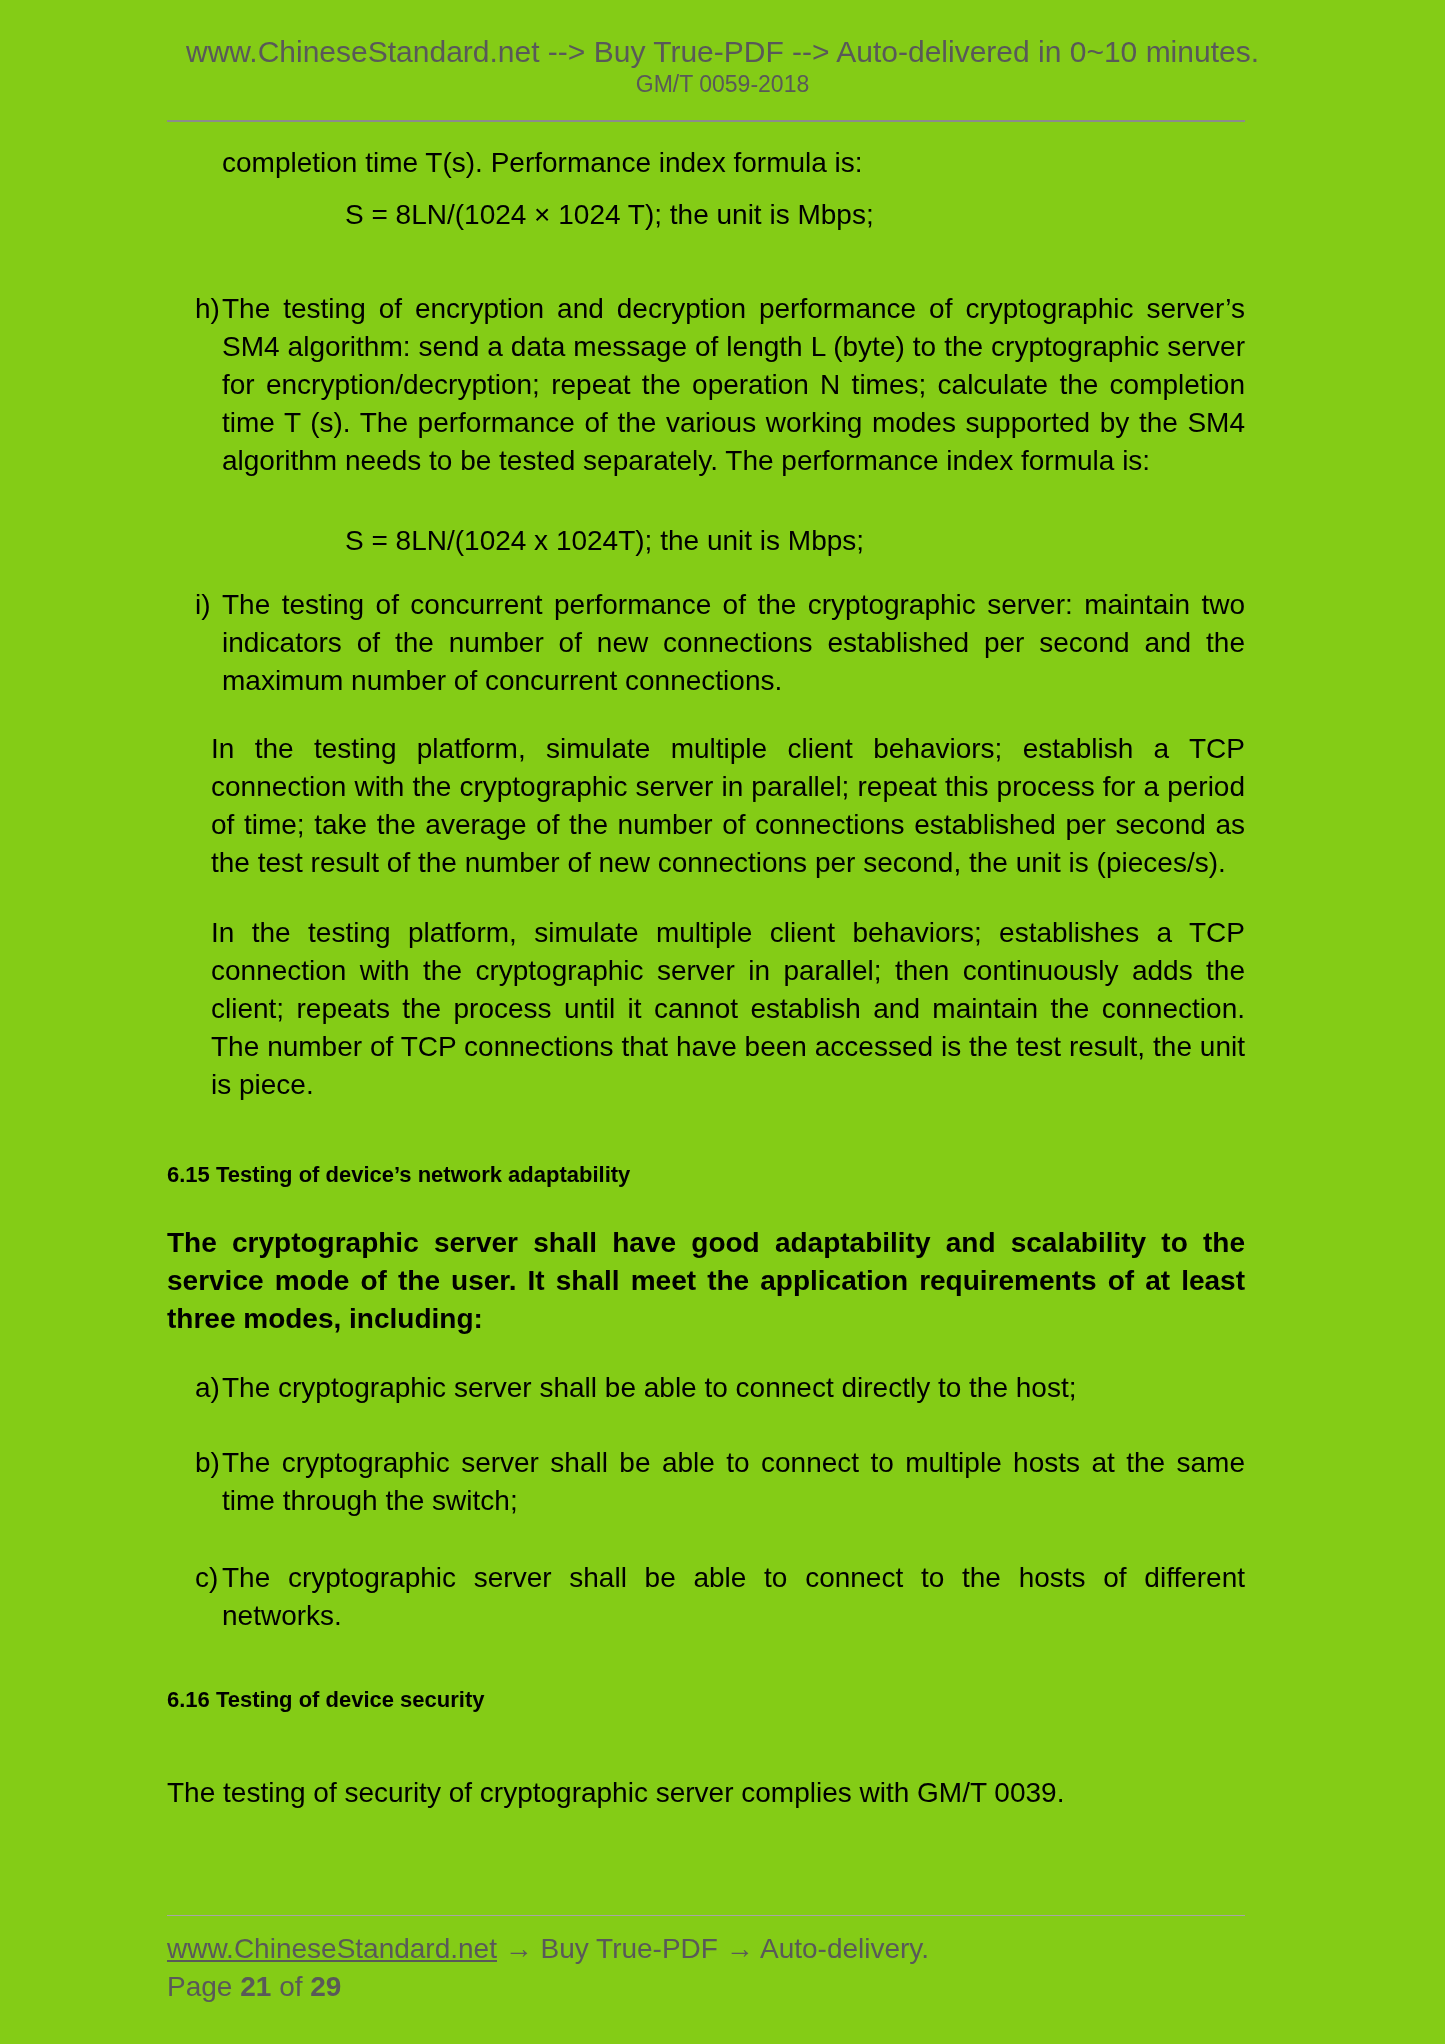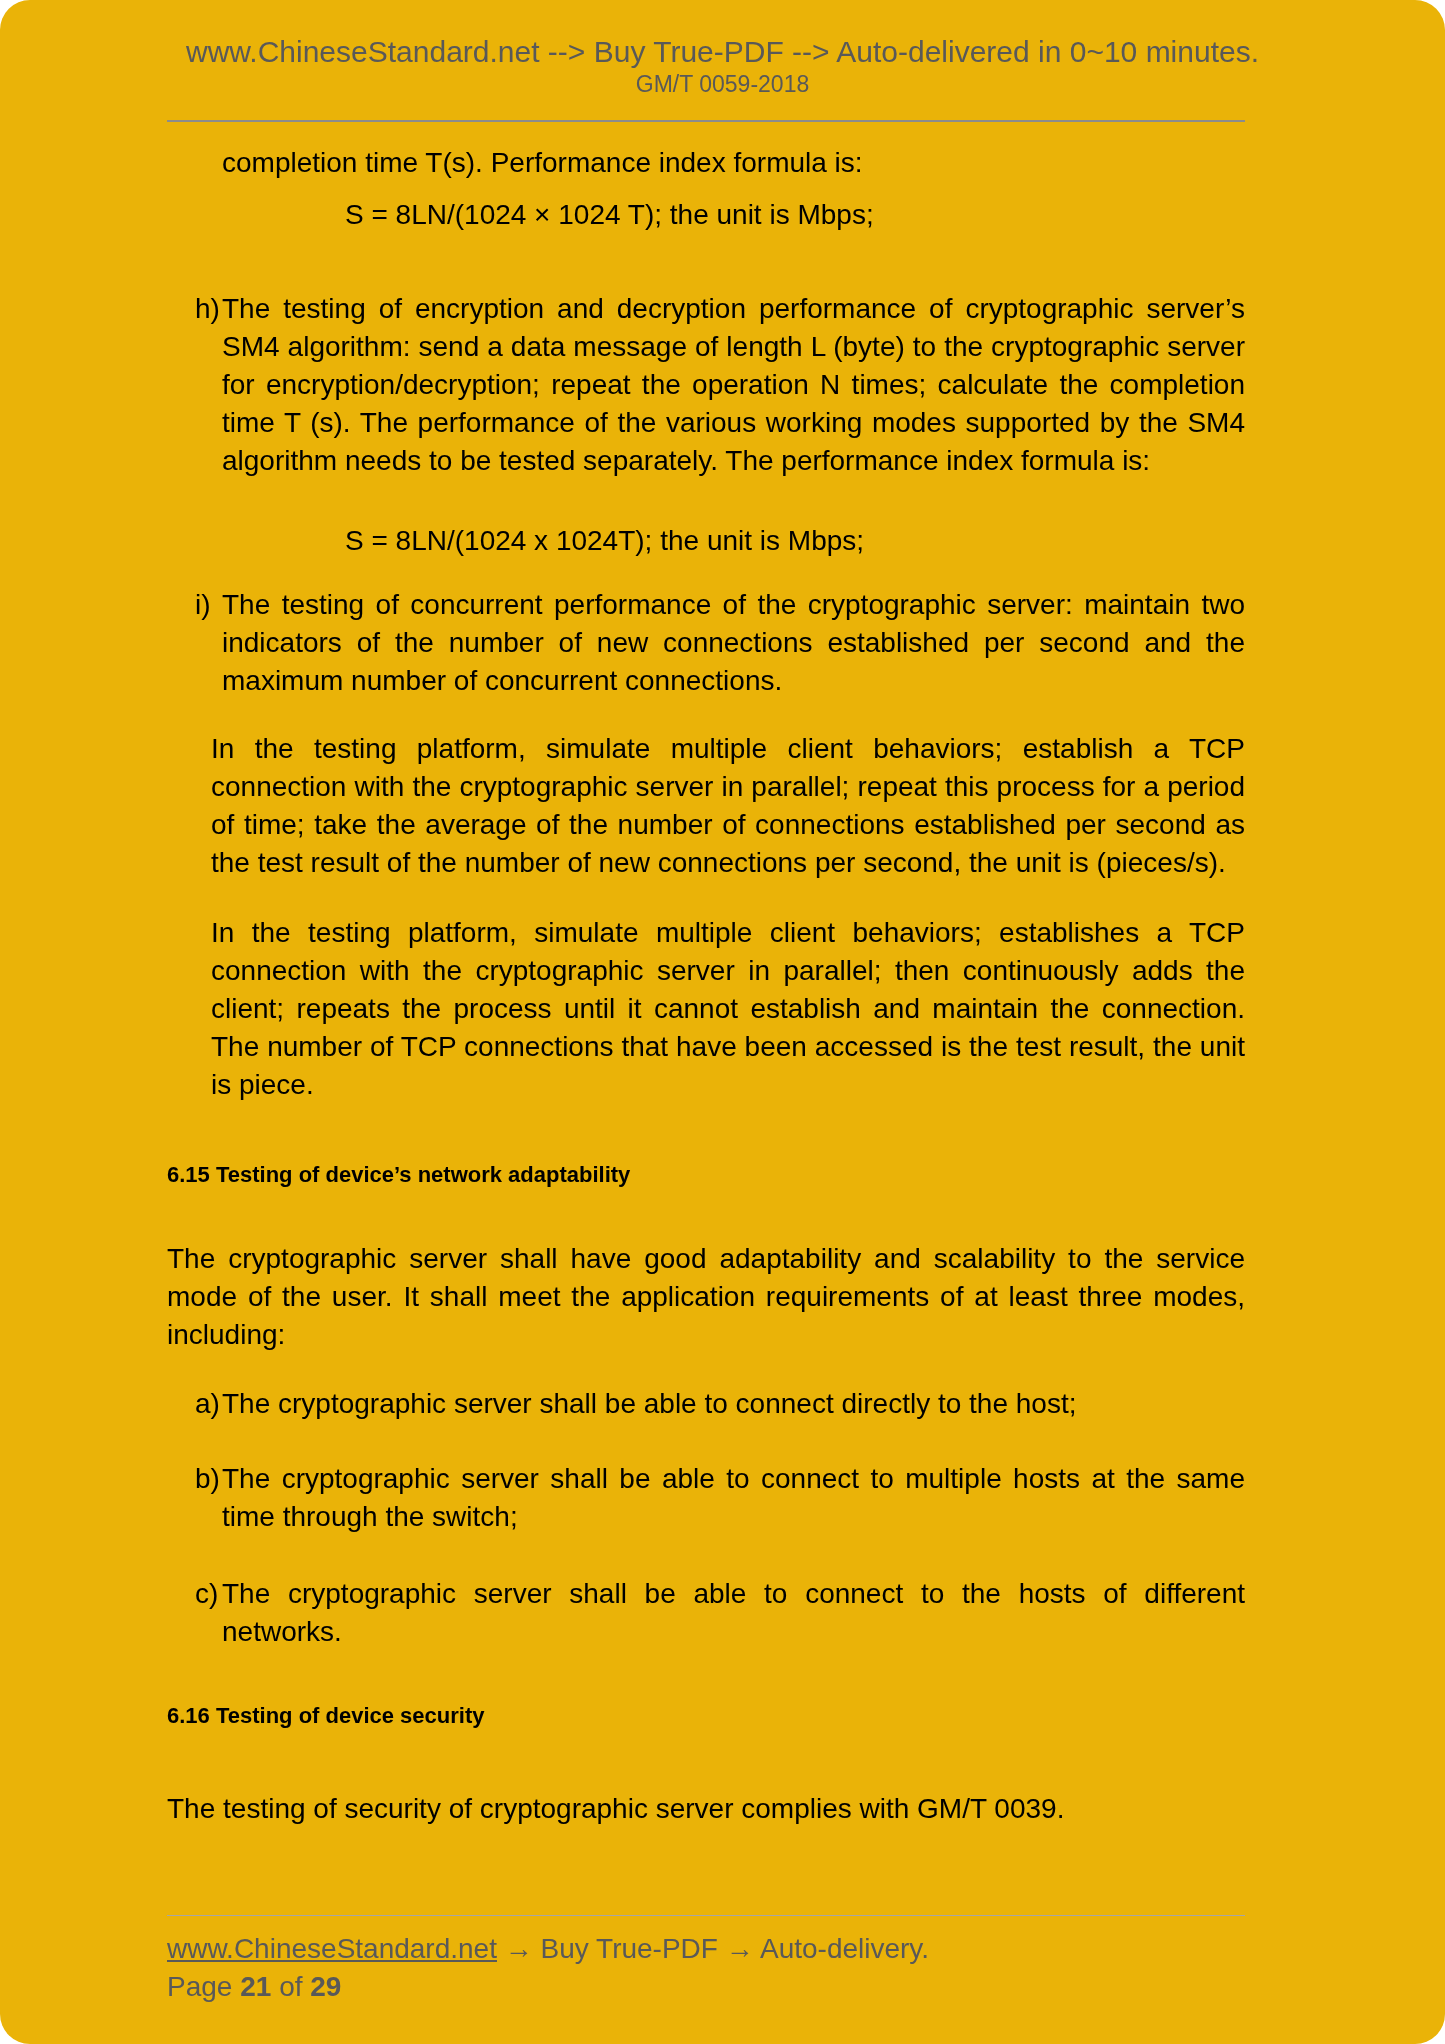--- a/index.html
+++ b/index.html
@@ -1,24 +1,23 @@
 <!DOCTYPE html>
 <html><head>
 <meta charset="utf-8">
 <style>
   html,body{margin:0;padding:0;background:#ffffff;}
   .page{
     position:relative;
     width:1445px;
     height:2044px;
-    background:#eab308;
+    background:#84cc16;
     font-family:"Liberation Sans", sans-serif;
     color:#000000;
     overflow:hidden;
-    border-radius:30px;
   }
   .header{
     padding-top:34px;
     text-align:center;
     color:#595959;
   }
   .header .line1{
     font-size:30px;
     line-height:36px;
     white-space:nowrap;
@@ -70,22 +69,23 @@
   .para1{margin-top:30px;}
   .para2{margin-top:32px;}
   .section-heading{
     font-size:22px;
     font-weight:bold;
     line-height:42px;
   }
   .h615{margin-top:50px;}
   .h616{margin-top:44px;}
   .para615{
-    margin-top:44px;
+    margin-top:28px;
     text-align:justify;
+    font-weight:bold;
   }
   .item-a{margin-top:31px;}
   .item-b{margin-top:37px;}
   .item-c{margin-top:39px;}
   .para616{margin-top:53px;}
   .rule-bottom{
     position:absolute;
     left:167px;
     top:1907px;
     width:1078px;

